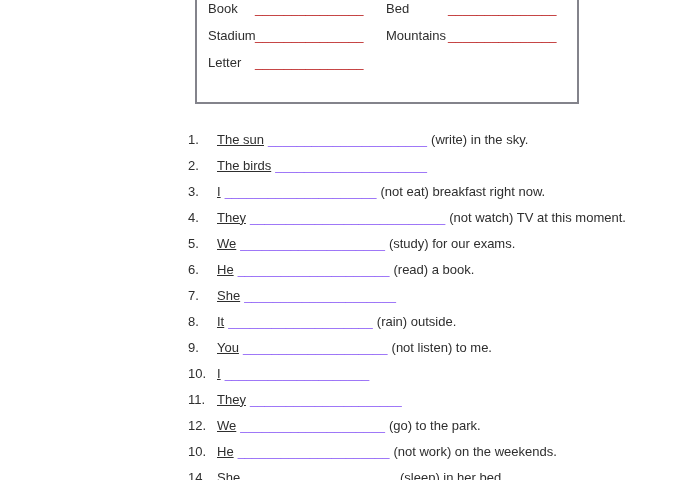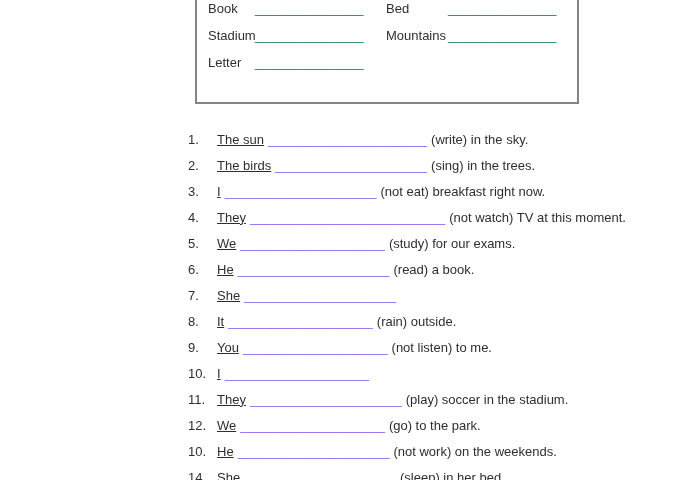--- a/index.html
+++ b/index.html
@@ -41,21 +41,21 @@
     display: grid;
     grid-template-columns: 47px 131px 62px auto;
     grid-auto-rows: 27px;
     align-items: center;
   }
   .word-label {
     white-space: nowrap;
   }
   .word-blank {
     white-space: nowrap;
-    color: #0f766e;
+    color: #b91c1c;
     letter-spacing: 0;
   }
   
   .exercise {
     position: absolute;
     left: 151px;
     top: 126px;
     width: 549px;
   }
   .ex-row {
@@ -108,21 +108,20 @@
       <span class="ex-num">1.</span>
       <span class="ex-subject">The sun</span>
       <span class="ex-blank">______________________</span>
       <span class="ex-rest">(write) in the sky.</span>
     </div>
 
     <div class="ex-row">
       <span class="ex-num">2.</span>
       <span class="ex-subject">The birds</span>
       <span class="ex-blank">_____________________</span>
-      <span class="ex-rest">(sing) in the trees.</span>
     </div>
 
     <div class="ex-row">
       <span class="ex-num">3.</span>
       <span class="ex-subject">I</span>
       <span class="ex-blank">_____________________</span>
       <span class="ex-rest">(not eat) breakfast right now.</span>
     </div>
 
     <div class="ex-row">
@@ -169,21 +168,20 @@
     <div class="ex-row">
       <span class="ex-num">10.</span>
       <span class="ex-subject">I</span>
       <span class="ex-blank">____________________</span>
     </div>
 
     <div class="ex-row">
       <span class="ex-num">11.</span>
       <span class="ex-subject">They</span>
       <span class="ex-blank">_____________________</span>
-      <span class="ex-rest">(play) soccer in the stadium.</span>
     </div>
 
     <div class="ex-row">
       <span class="ex-num">12.</span>
       <span class="ex-subject">We</span>
       <span class="ex-blank">____________________</span>
       <span class="ex-rest">(go) to the park.</span>
     </div>
 
     <div class="ex-row">

